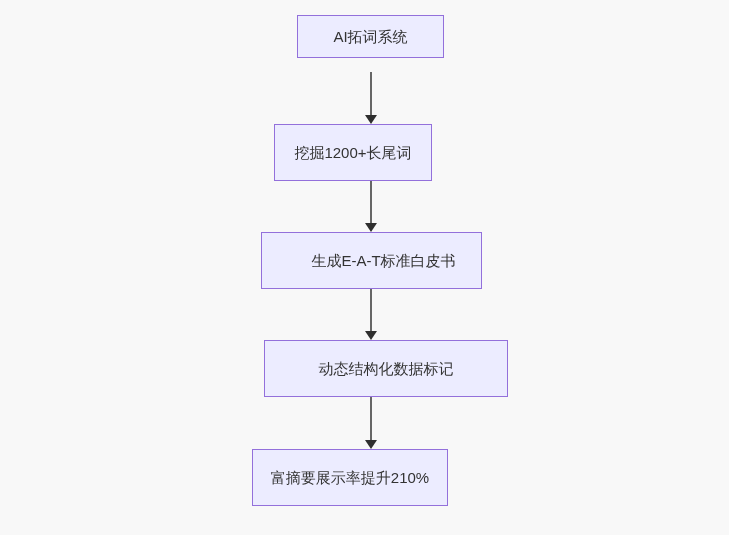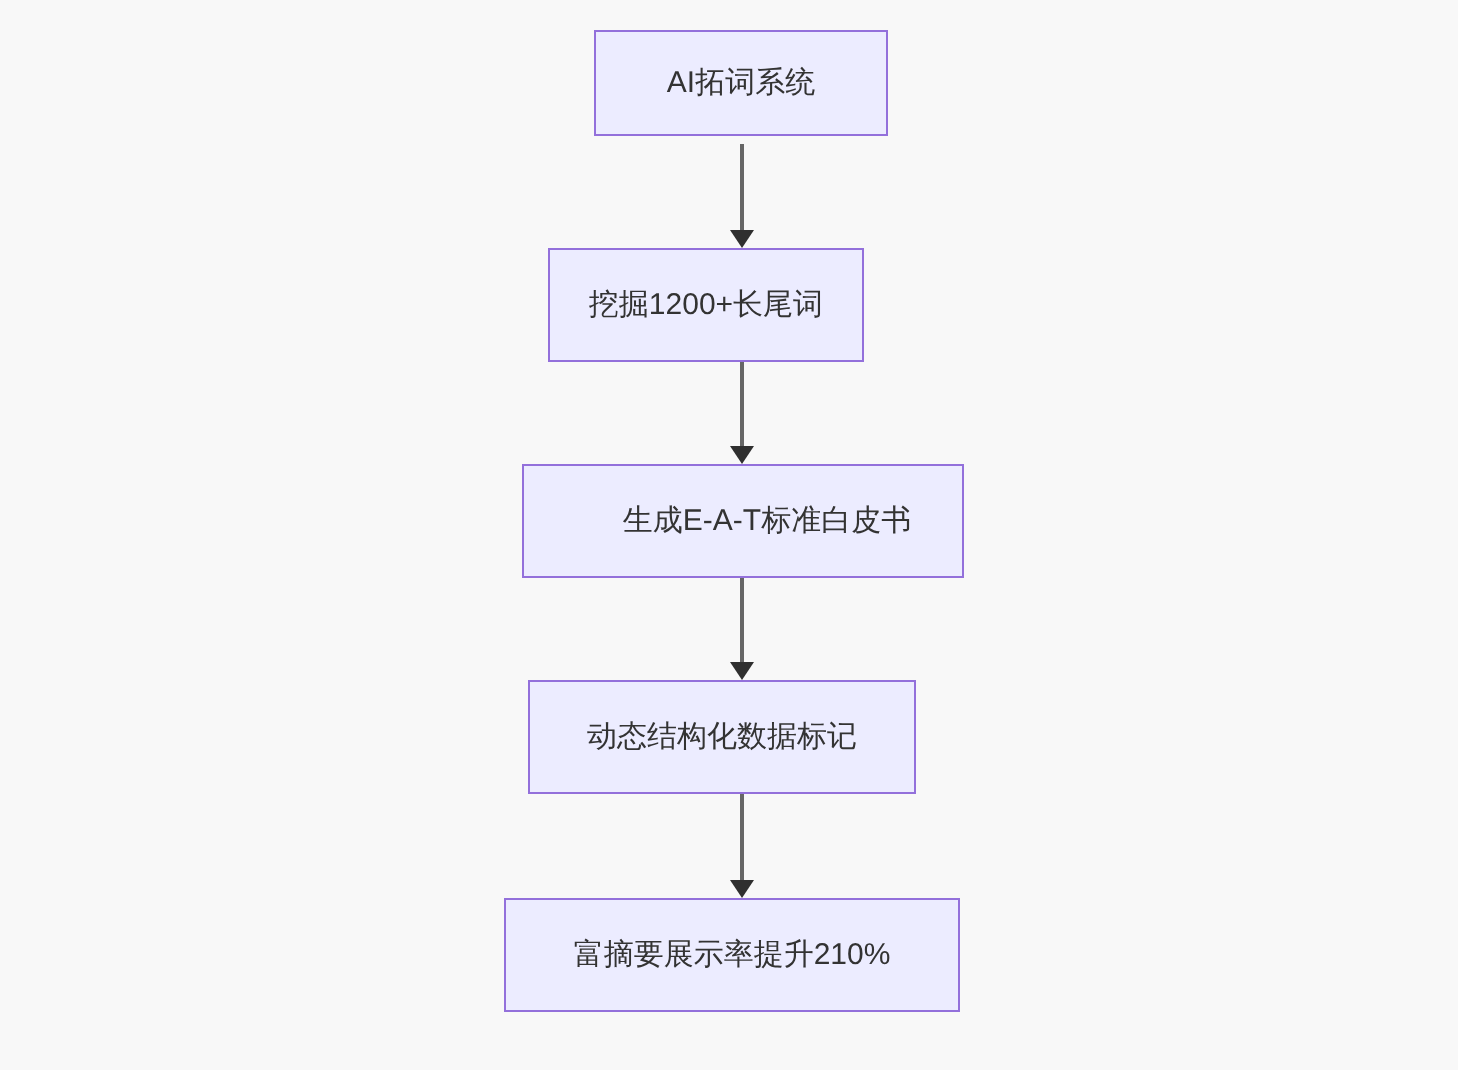--- a/index.html
+++ b/index.html
@@ -22,25 +22,25 @@
     border: 1.5px solid #9370db;
     color: #333333;
     font-size: 15px;
     line-height: 1;
     display: flex;
     align-items: center;
     justify-content: center;
     text-align: center;
     white-space: nowrap;
   }
-  .n1 { left: 297px; top: 15px;  width: 147px; height: 53px; }
+  .n1 { left: 297px; top: 15px;  width: 147px; height: 43px; }
   .n2 { left: 274px; top: 124px; width: 158px; height: 57px; }
   .n3 { left: 261px; top: 232px; width: 221px; height: 57px; padding-left: 24px; }
-  .n4 { left: 264px; top: 340px; width: 194px; height: 57px; }
-  .n5 { left: 252px; top: 449px; width: 228px; height: 57px; }
+  .n4 { left: 264px; top: 340px; width: 244px; height: 57px; }
+  .n5 { left: 252px; top: 449px; width: 196px; height: 57px; }
 
   .edge {
     position: absolute;
     left: 370px;
     width: 2px;
     background: #666666;
   }
   .e1 { top: 72px;  height: 43px; }
   .e2 { top: 181px; height: 42px; }
   .e3 { top: 289px; height: 42px; }

